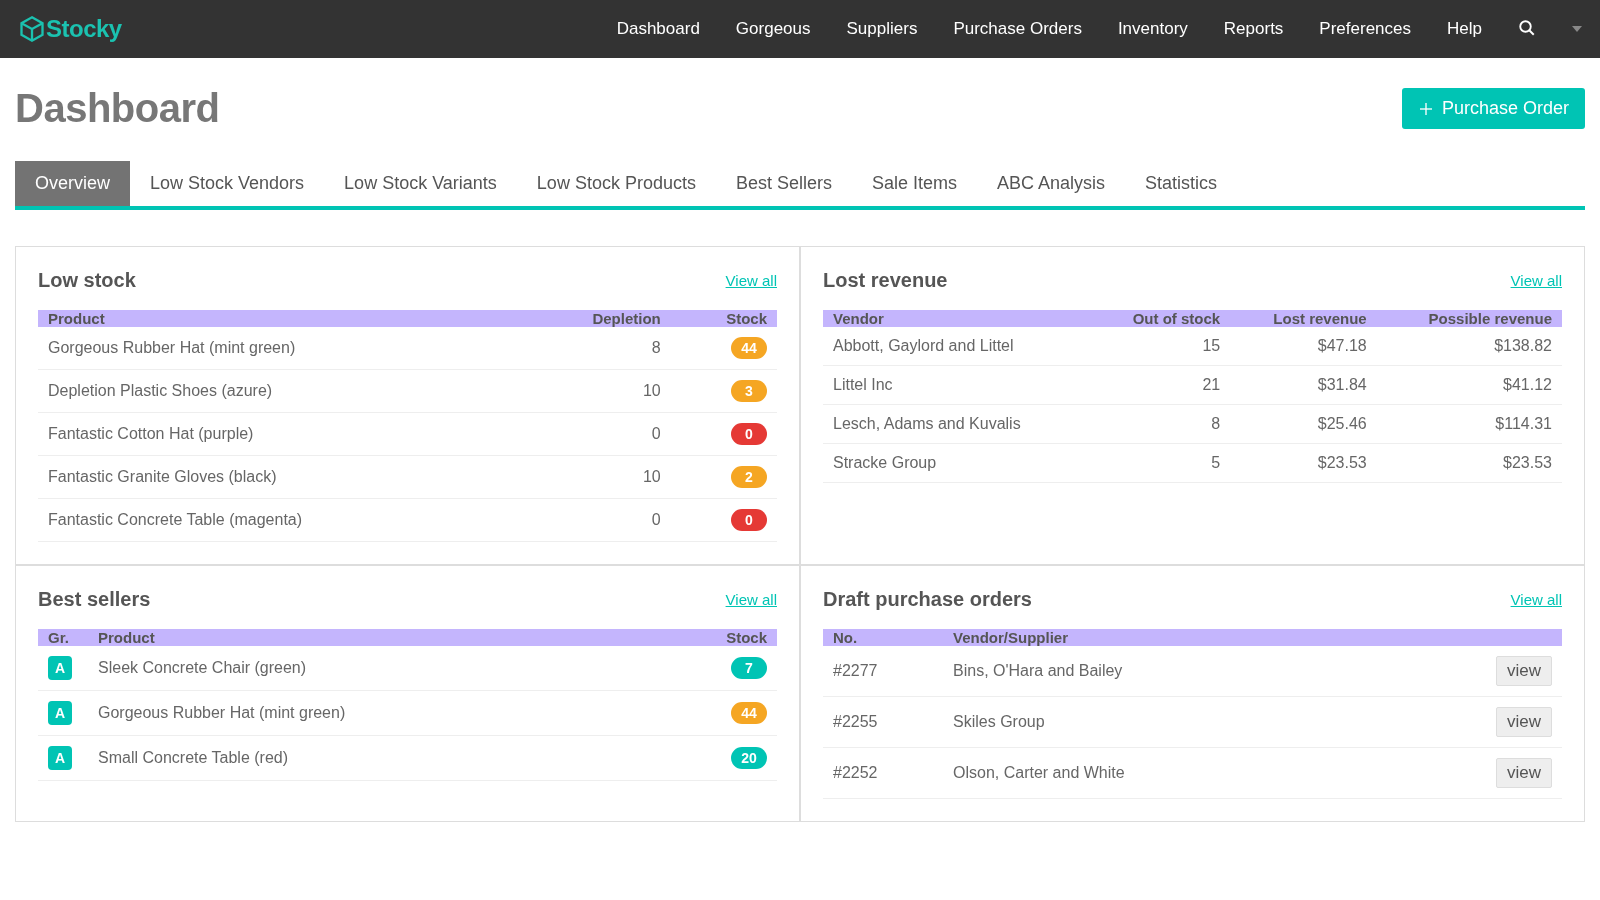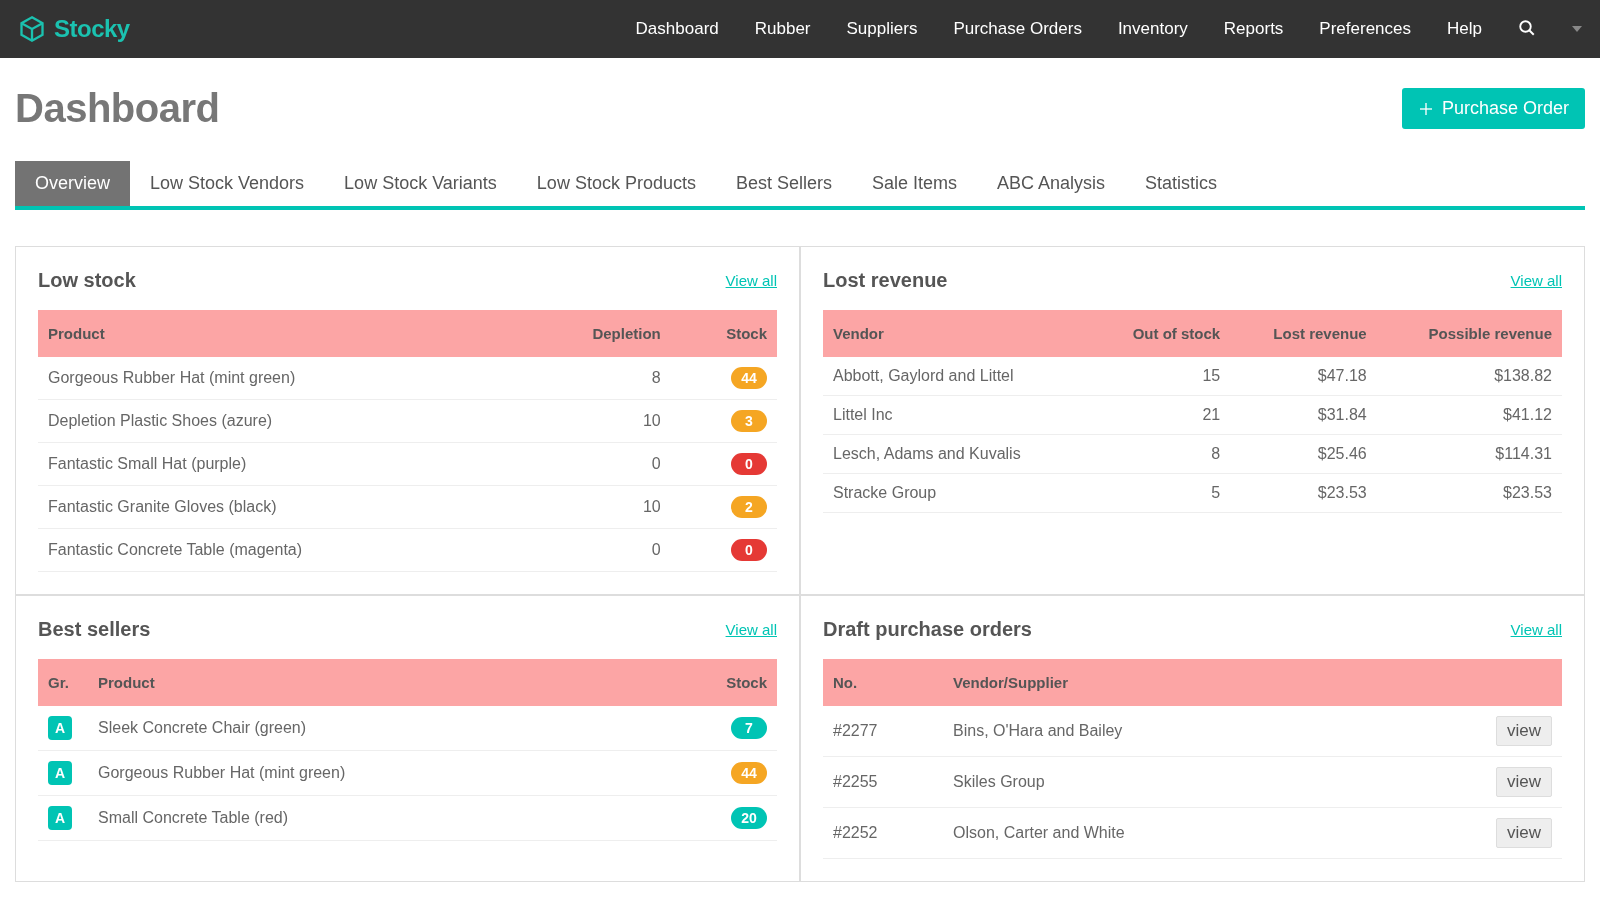--- a/index.html
+++ b/index.html
@@ -1,37 +1,37 @@
 <!DOCTYPE html>
 <html><head>
 <meta charset="utf-8">
 <style>
 * { margin:0; padding:0; box-sizing:border-box; }
 body { font-family: -apple-system, BlinkMacSystemFont, "Segoe UI", Helvetica, Arial, sans-serif; background:#fff; color:#333; font-size:15px; }
 .topbar { background:#333333; height:58px; display:flex; align-items:center; padding:0 18px; }
-.logo { display:flex; align-items:center; gap:8px; }
+.logo { display:flex; align-items:center; }
 .logo-icon { width:28px; height:28px; }
 .logo-text { color:#1bc2b0; font-size:24px; font-weight:700; letter-spacing:-0.5px; }
 .topnav { margin-left:auto; display:flex; align-items:center; gap:36px; }
 .topnav-item { color:#fff; font-size:17px; cursor:pointer; }
 .topnav-icon { color:#fff; width:18px; height:18px; cursor:pointer; }
 .page { padding:28px 15px 40px 15px; }
 .page-head { display:flex; align-items:center; margin-bottom:30px; }
 .page-title { font-size:40px; font-weight:600; color:#777; letter-spacing:-0.5px; }
 .po-btn { margin-left:auto; background:#00c4b4; color:#fff; border:none; padding:10px 16px; font-size:18px; border-radius:3px; cursor:pointer; display:flex; align-items:center; gap:8px; }
 .tabs { display:flex; border-bottom:4px solid #00c4b4; margin-bottom:36px; }
 .tab { padding:12px 20px; font-size:18px; color:#555; cursor:pointer; }
 .tab.active { background:#737373; color:#fff; }
 .grid { display:grid; grid-template-columns:1fr 1fr; }
 .card { border:1px solid #ddd; padding:22px; }
 .card-head { display:flex; align-items:center; margin-bottom:18px; }
 .card-title { font-size:20px; font-weight:600; color:#555; }
 .view-all { margin-left:auto; color:#00c4b4; font-size:15px; text-decoration:underline; cursor:pointer; }
 table { width:100%; border-collapse:collapse; }
-thead th { background:#fca5a5; color:#555; font-weight:600; font-size:15px; padding:15px 10px; text-align:left; }
+thead th { background:#c4b5fd; color:#555; font-weight:600; font-size:15px; padding:0 10px; text-align:left; }
 thead th.r { text-align:right; }
 tbody td { padding:10px; border-bottom:1px solid #eee; color:#666; font-size:16px; }
 tbody td.r { text-align:right; }
 .pill { display:inline-block; min-width:36px; padding:3px 10px; border-radius:12px; color:#fff; font-weight:700; font-size:14px; text-align:center; }
 .pill.orange { background:#f5a623; }
 .pill.red { background:#e53935; }
 .pill.teal { background:#00c4b4; }
 .grade { display:inline-flex; align-items:center; justify-content:center; width:24px; height:24px; border-radius:4px; background:#00c4b4; color:#fff; font-weight:700; font-size:14px; }
 .view-btn { background:#eee; border:1px solid #ddd; padding:4px 10px; font-size:17px; color:#555; cursor:pointer; border-radius:2px; }
 .caret-down { width:0; height:0; border-left:5px solid transparent; border-right:5px solid transparent; border-top:6px solid #888; }
@@ -43,21 +43,21 @@
   <div class="logo">
     <svg class="logo-icon" viewBox="0 0 24 24" fill="none" stroke="#1bc2b0" stroke-width="2">
       <path d="M12 2 L21 7 L21 17 L12 22 L3 17 L3 7 Z"></path>
       <path d="M3 7 L12 12 L21 7"></path>
       <path d="M12 12 L12 22"></path>
     </svg>
     <span class="logo-text">Stocky</span>
   </div>
   <div class="topnav" id="topnav">
       <span class="topnav-item">Dashboard</span>
-      <span class="topnav-item">Rubber</span>
+      <span class="topnav-item">Gorgeous</span>
       <span class="topnav-item">Suppliers</span>
       <span class="topnav-item">Purchase Orders</span>
       <span class="topnav-item">Inventory</span>
       <span class="topnav-item">Reports</span>
       <span class="topnav-item">Preferences</span>
       <span class="topnav-item">Help</span>
       <span><svg class="topnav-icon" viewBox="0 0 24 24" fill="none" stroke="#fff" stroke-width="2.5">
           <circle cx="10" cy="10" r="7"></circle>
           <line x1="21" y1="21" x2="15" y2="15"></line>
         </svg></span>
@@ -108,21 +108,21 @@
               <td>Gorgeous Rubber Hat (mint green)</td>
               <td class="r">8</td>
               <td class="r"><span class="pill orange">44</span></td>
             </tr>
             <tr>
               <td>Depletion Plastic Shoes (azure)</td>
               <td class="r">10</td>
               <td class="r"><span class="pill orange">3</span></td>
             </tr>
             <tr>
-              <td>Fantastic Small Hat (purple)</td>
+              <td>Fantastic Cotton Hat (purple)</td>
               <td class="r">0</td>
               <td class="r"><span class="pill red">0</span></td>
             </tr>
             <tr>
               <td>Fantastic Granite Gloves (black)</td>
               <td class="r">10</td>
               <td class="r"><span class="pill orange">2</span></td>
             </tr>
             <tr>
               <td>Fantastic Concrete Table (magenta)</td>

